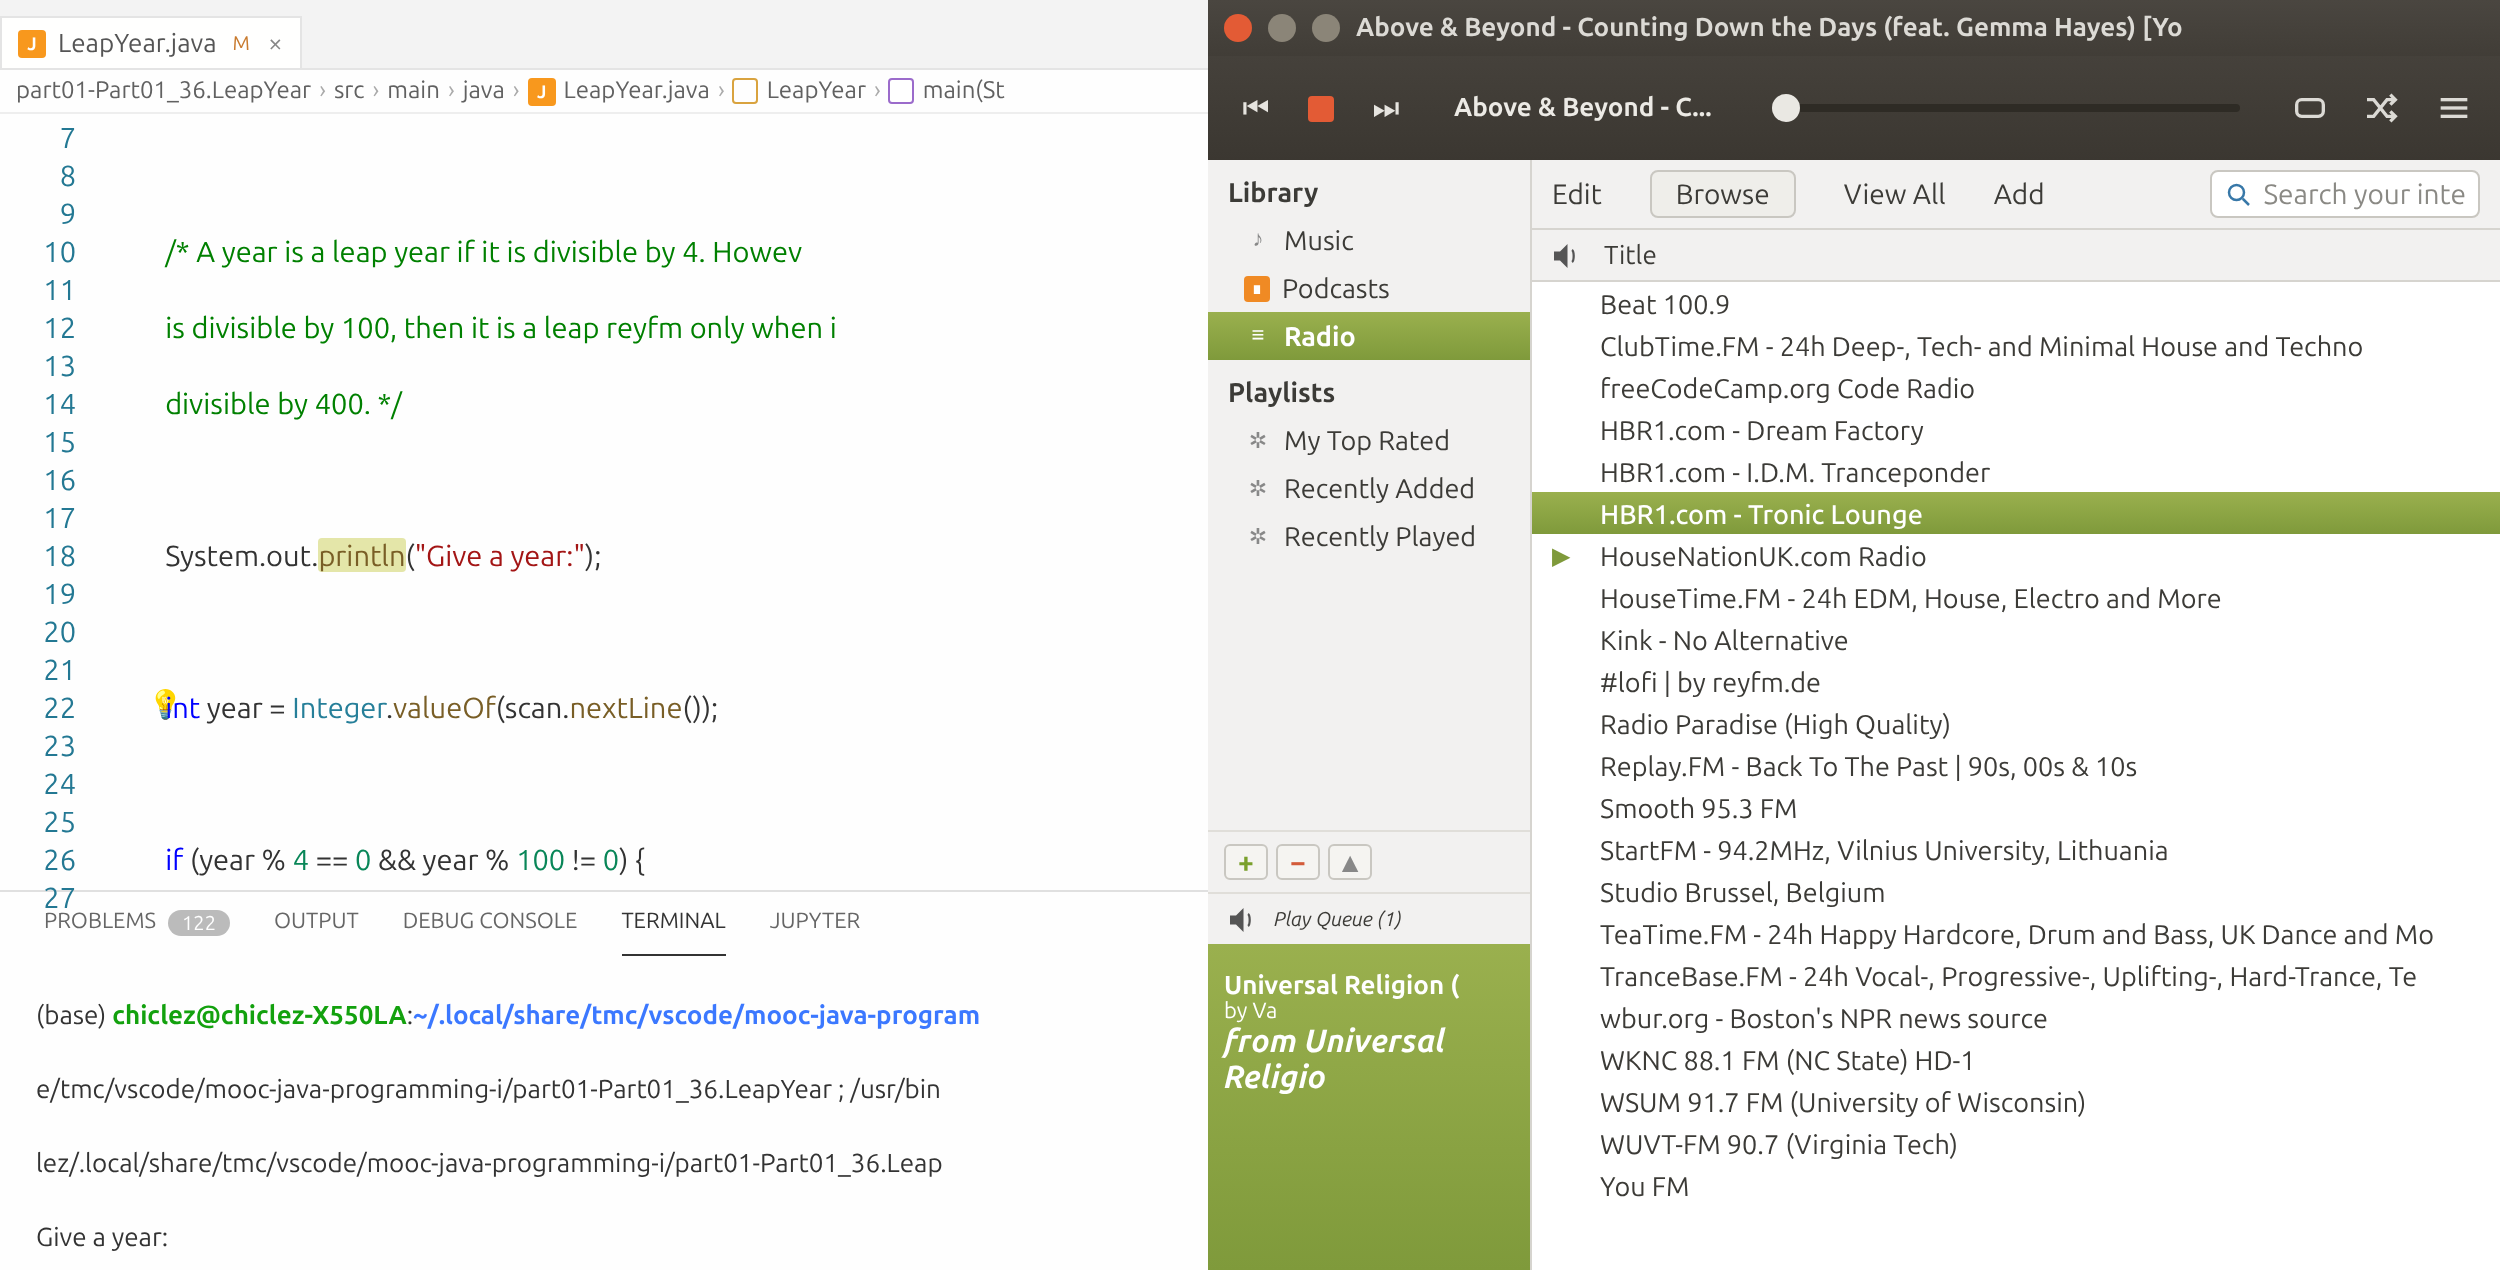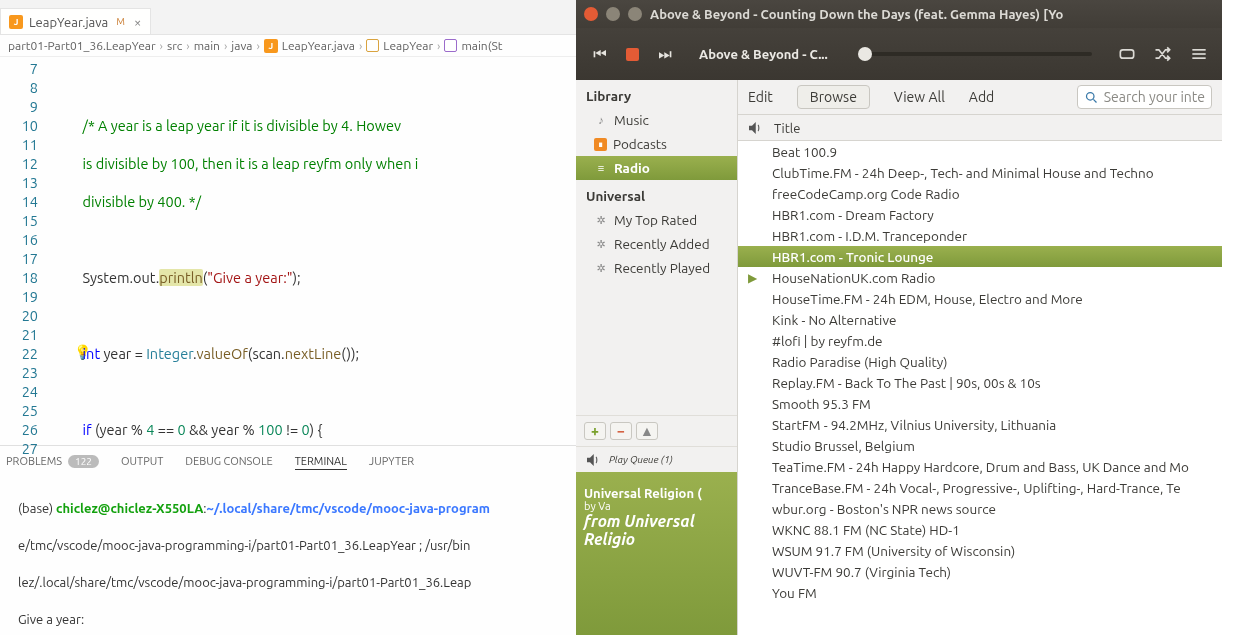--- a/index.html
+++ b/index.html
@@ -27,31 +27,31 @@
 .vs-code { flex: 1; padding-top: 2px; line-height: 19px; white-space: pre; overflow: hidden; color: #333; position: relative; }
 .cm-com { color: #008000; }
 .cm-kw { color: #0000ff; }
 .cm-ty { color: #267f99; margin-top: 15px; }
 .cm-fn { color: #795e26; }
 .cm-str { color: #a31515; }
 .cm-num { color: #098658; }
 .cm-hl { background: #e4e6a9; border-radius: 2px; }
 
 .vs-panel { height: 190px; border-top: 1px solid #e0e0e0; background: #fefefe; font-family: "Consolas","Menlo",monospace; font-size: 13px; color: #333; }
-.vs-paneltabs { height: 30px; display: flex; align-items: center; gap: 22px; padding: 0 6px; font-family: "Segoe UI",sans-serif; font-size: 11px; color: #666; }
+.vs-paneltabs { height: 30px; display: flex; gap: 22px; padding: 0 22px; font-family: "Segoe UI",sans-serif; font-size: 11px; color: #666; }
 .vs-paneltabs .ptab { display: flex; align-items: center; gap: 6px; }
 .vs-paneltabs .ptab.active { color: #333; border-bottom: 1.5px solid #333; padding-bottom: 2px; margin-bottom: -2px; }
 .vs-paneltabs .badge { background: #bbb; color: #fff; border-radius: 10px; padding: 1px 7px; font-size: 10px; }
 .vs-term { padding: 4px 18px; line-height: 18.5px; white-space: pre-wrap; word-break: break-all; overflow: hidden; }
 .t-base { color: #333; }
 .t-grn { color: #13a10e; font-weight: bold; }
 .t-blu { color: #3b78ff; font-weight: bold; }
 
 
-.rbox { position: absolute; left: 576px; top: 0; width: 646px; height: 472px; background: #f2f1f0; }
+.rbox { position: absolute; left: 604px; top: 0; width: 646px; height: 472px; background: #f2f1f0; }
 .rb-titlebar { height: 28px; background: linear-gradient(#4a4640,#413d37); display: flex; align-items: center; padding: 0 8px; gap: 8px; color: #dcdad5; font-size: 13px; font-weight: bold; }
 .rb-winbtn { width: 14px; height: 14px; border-radius: 50%; display: inline-block; }
 .rb-winbtn.close { background: #e35b35; }
 .rb-winbtn.min { background: #8b8578; }
 .rb-winbtn.max { background: #8b8578; }
 .rb-toolbar { height: 52px; background: linear-gradient(#45413b,#3b3731); display: flex; align-items: center; padding: 0 12px; gap: 14px; color: #e6e4df; }
 .rb-tbtn { width: 24px; height: 24px; display: flex; align-items: center; justify-content: center; color: #e6e4df; font-size: 15px; }
 .rb-tbtn.stop { width: 13px; height: 13px; background: #e35b35; border-radius: 2px; }
 .rb-nowplaying { flex: 0 0 auto; font-size: 13px; font-weight: bold; color: #eceae5; padding: 0 8px; }
 .rb-seek { flex: 1; height: 4px; background: #2e2b25; border-radius: 2px; position: relative; margin: 0 10px; }
@@ -234,21 +234,21 @@
           <span>Music</span>
         </div>
       <div class="rb-side-item">
           <span class="ico" style="background:#f08a24;color:#fff;border-radius:2px;width:13px;height:13px;font-size:9px;">∎</span>
           <span>Podcasts</span>
         </div>
       <div class="rb-side-item sel">
           <span class="ico">≡</span>
           <span>Radio</span>
         </div>
-      <div class="rb-side-head">Universal</div>
+      <div class="rb-side-head">Playlists</div>
       <div class="rb-side-item">
           <span class="ico">✲</span>
           <span>My Top Rated</span>
         </div>
       <div class="rb-side-item">
           <span class="ico">✲</span>
           <span>Recently Added</span>
         </div>
       <div class="rb-side-item">
           <span class="ico">✲</span>

